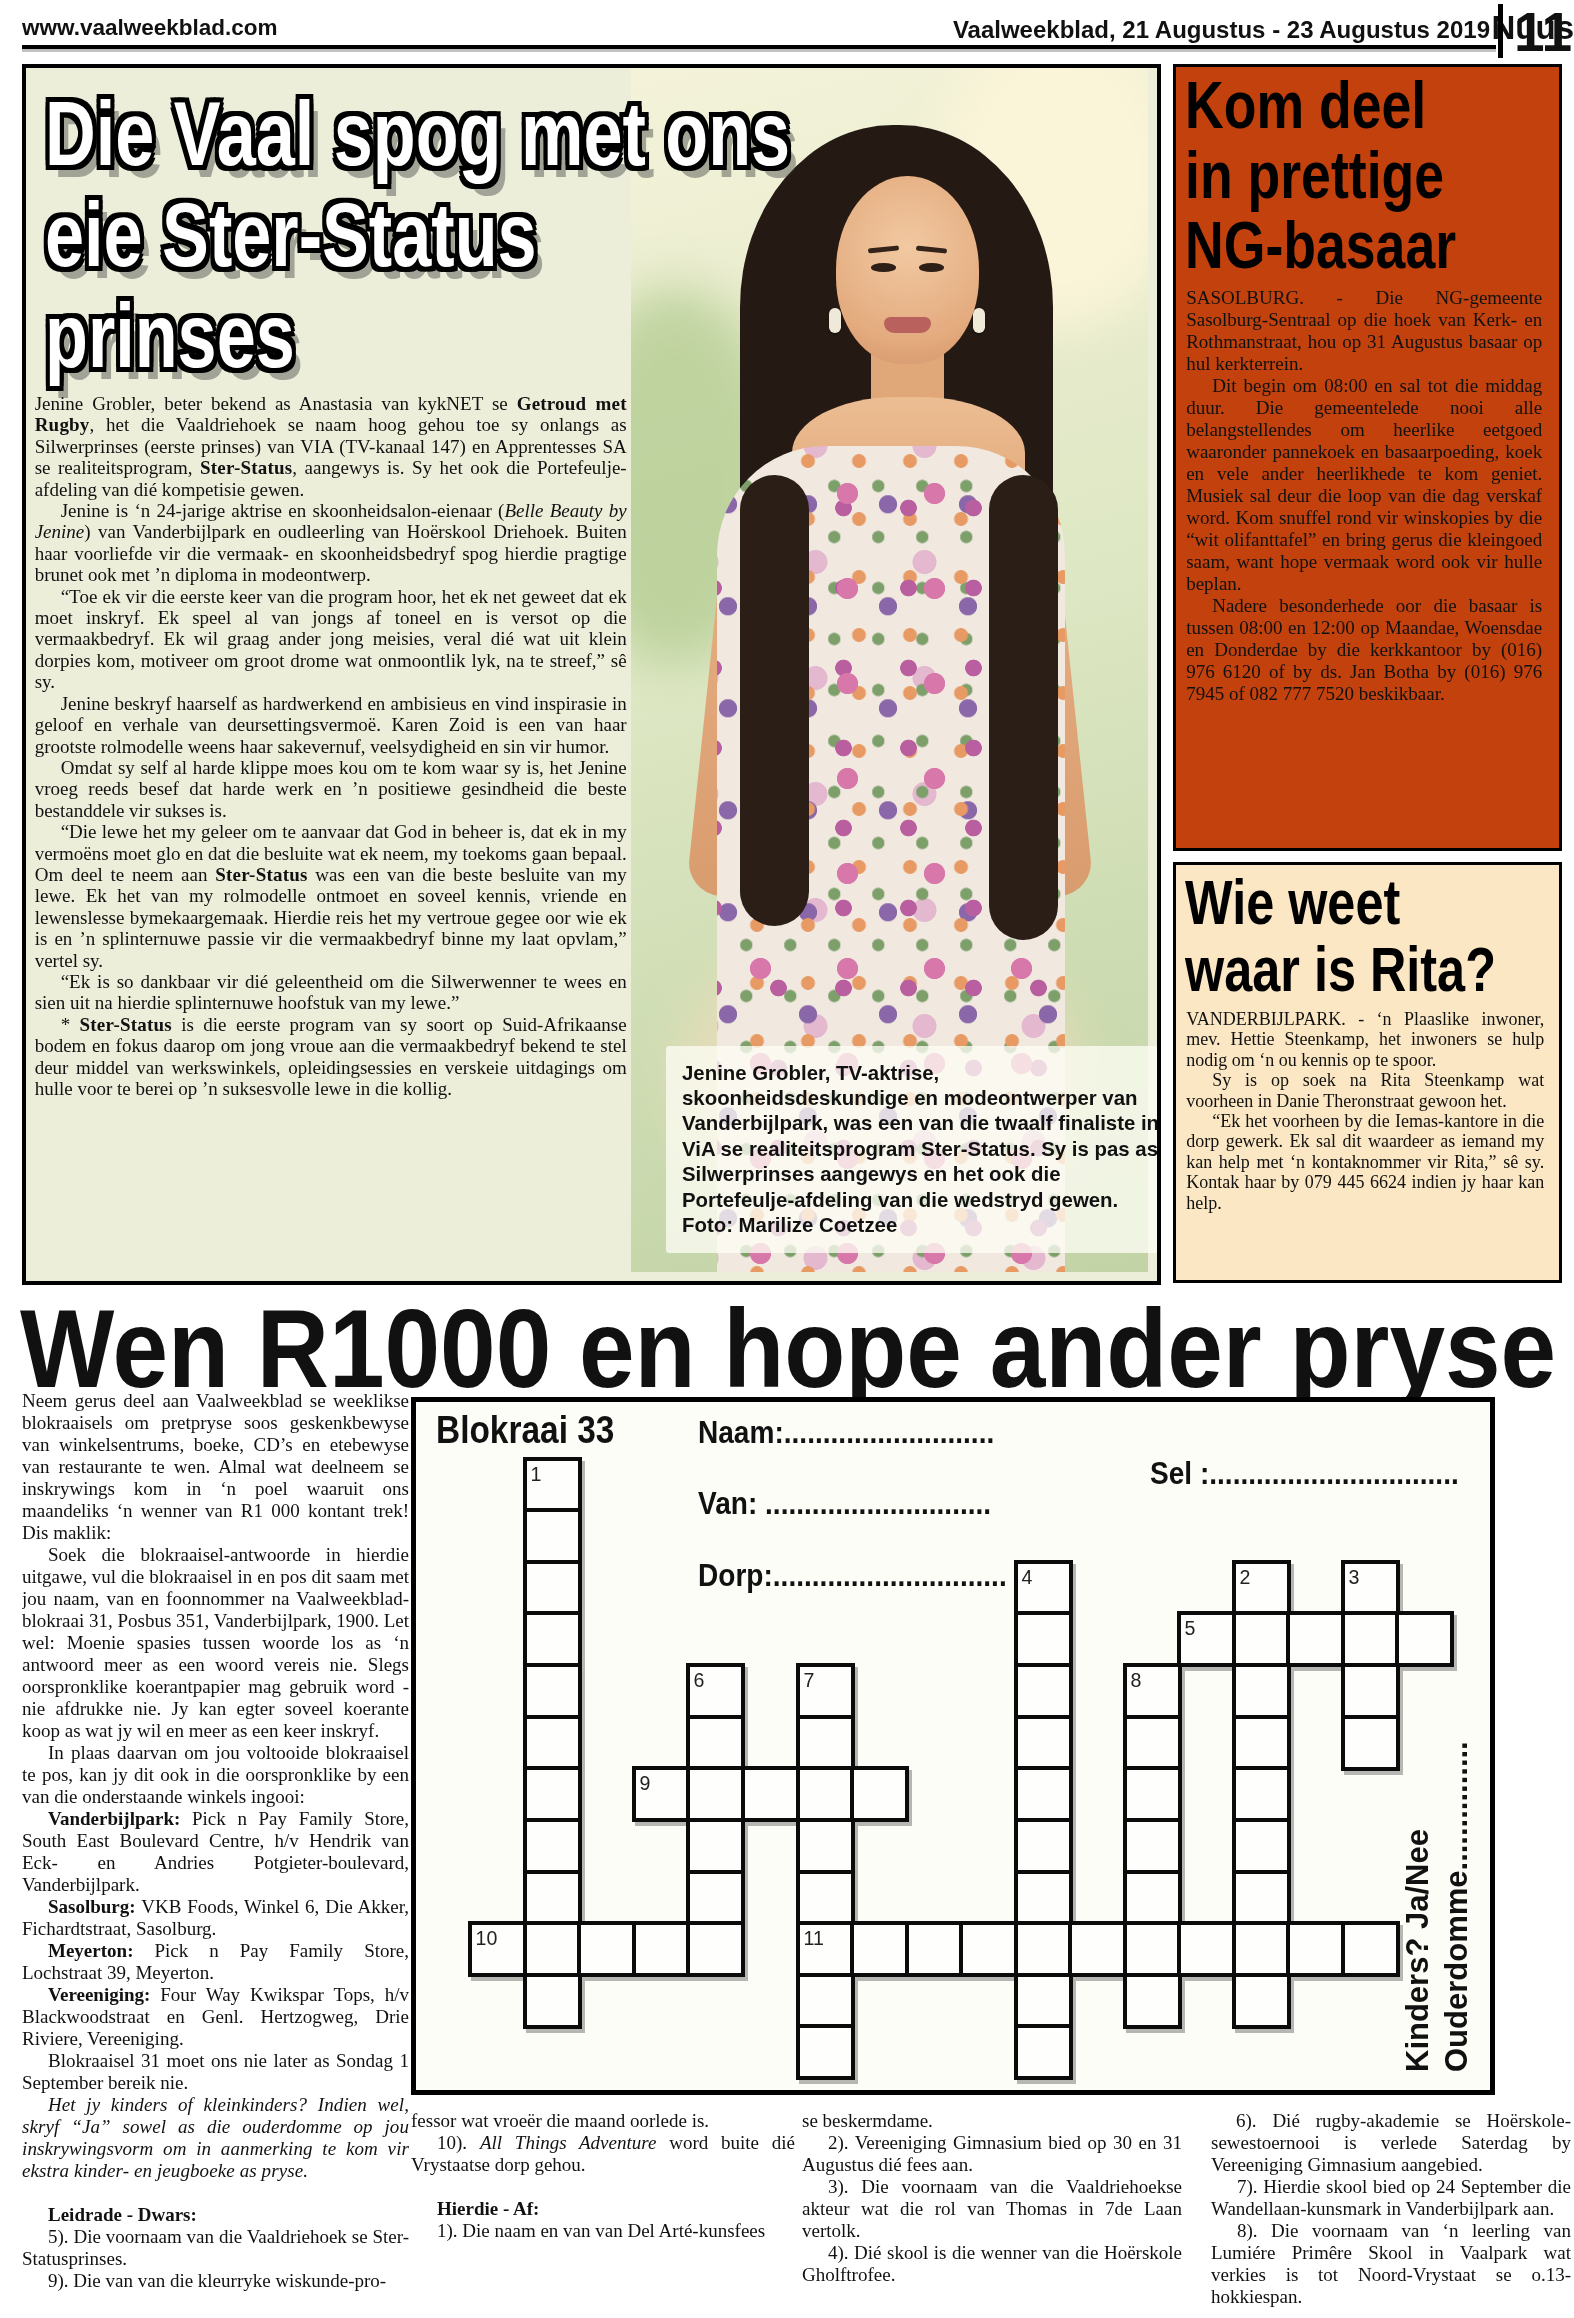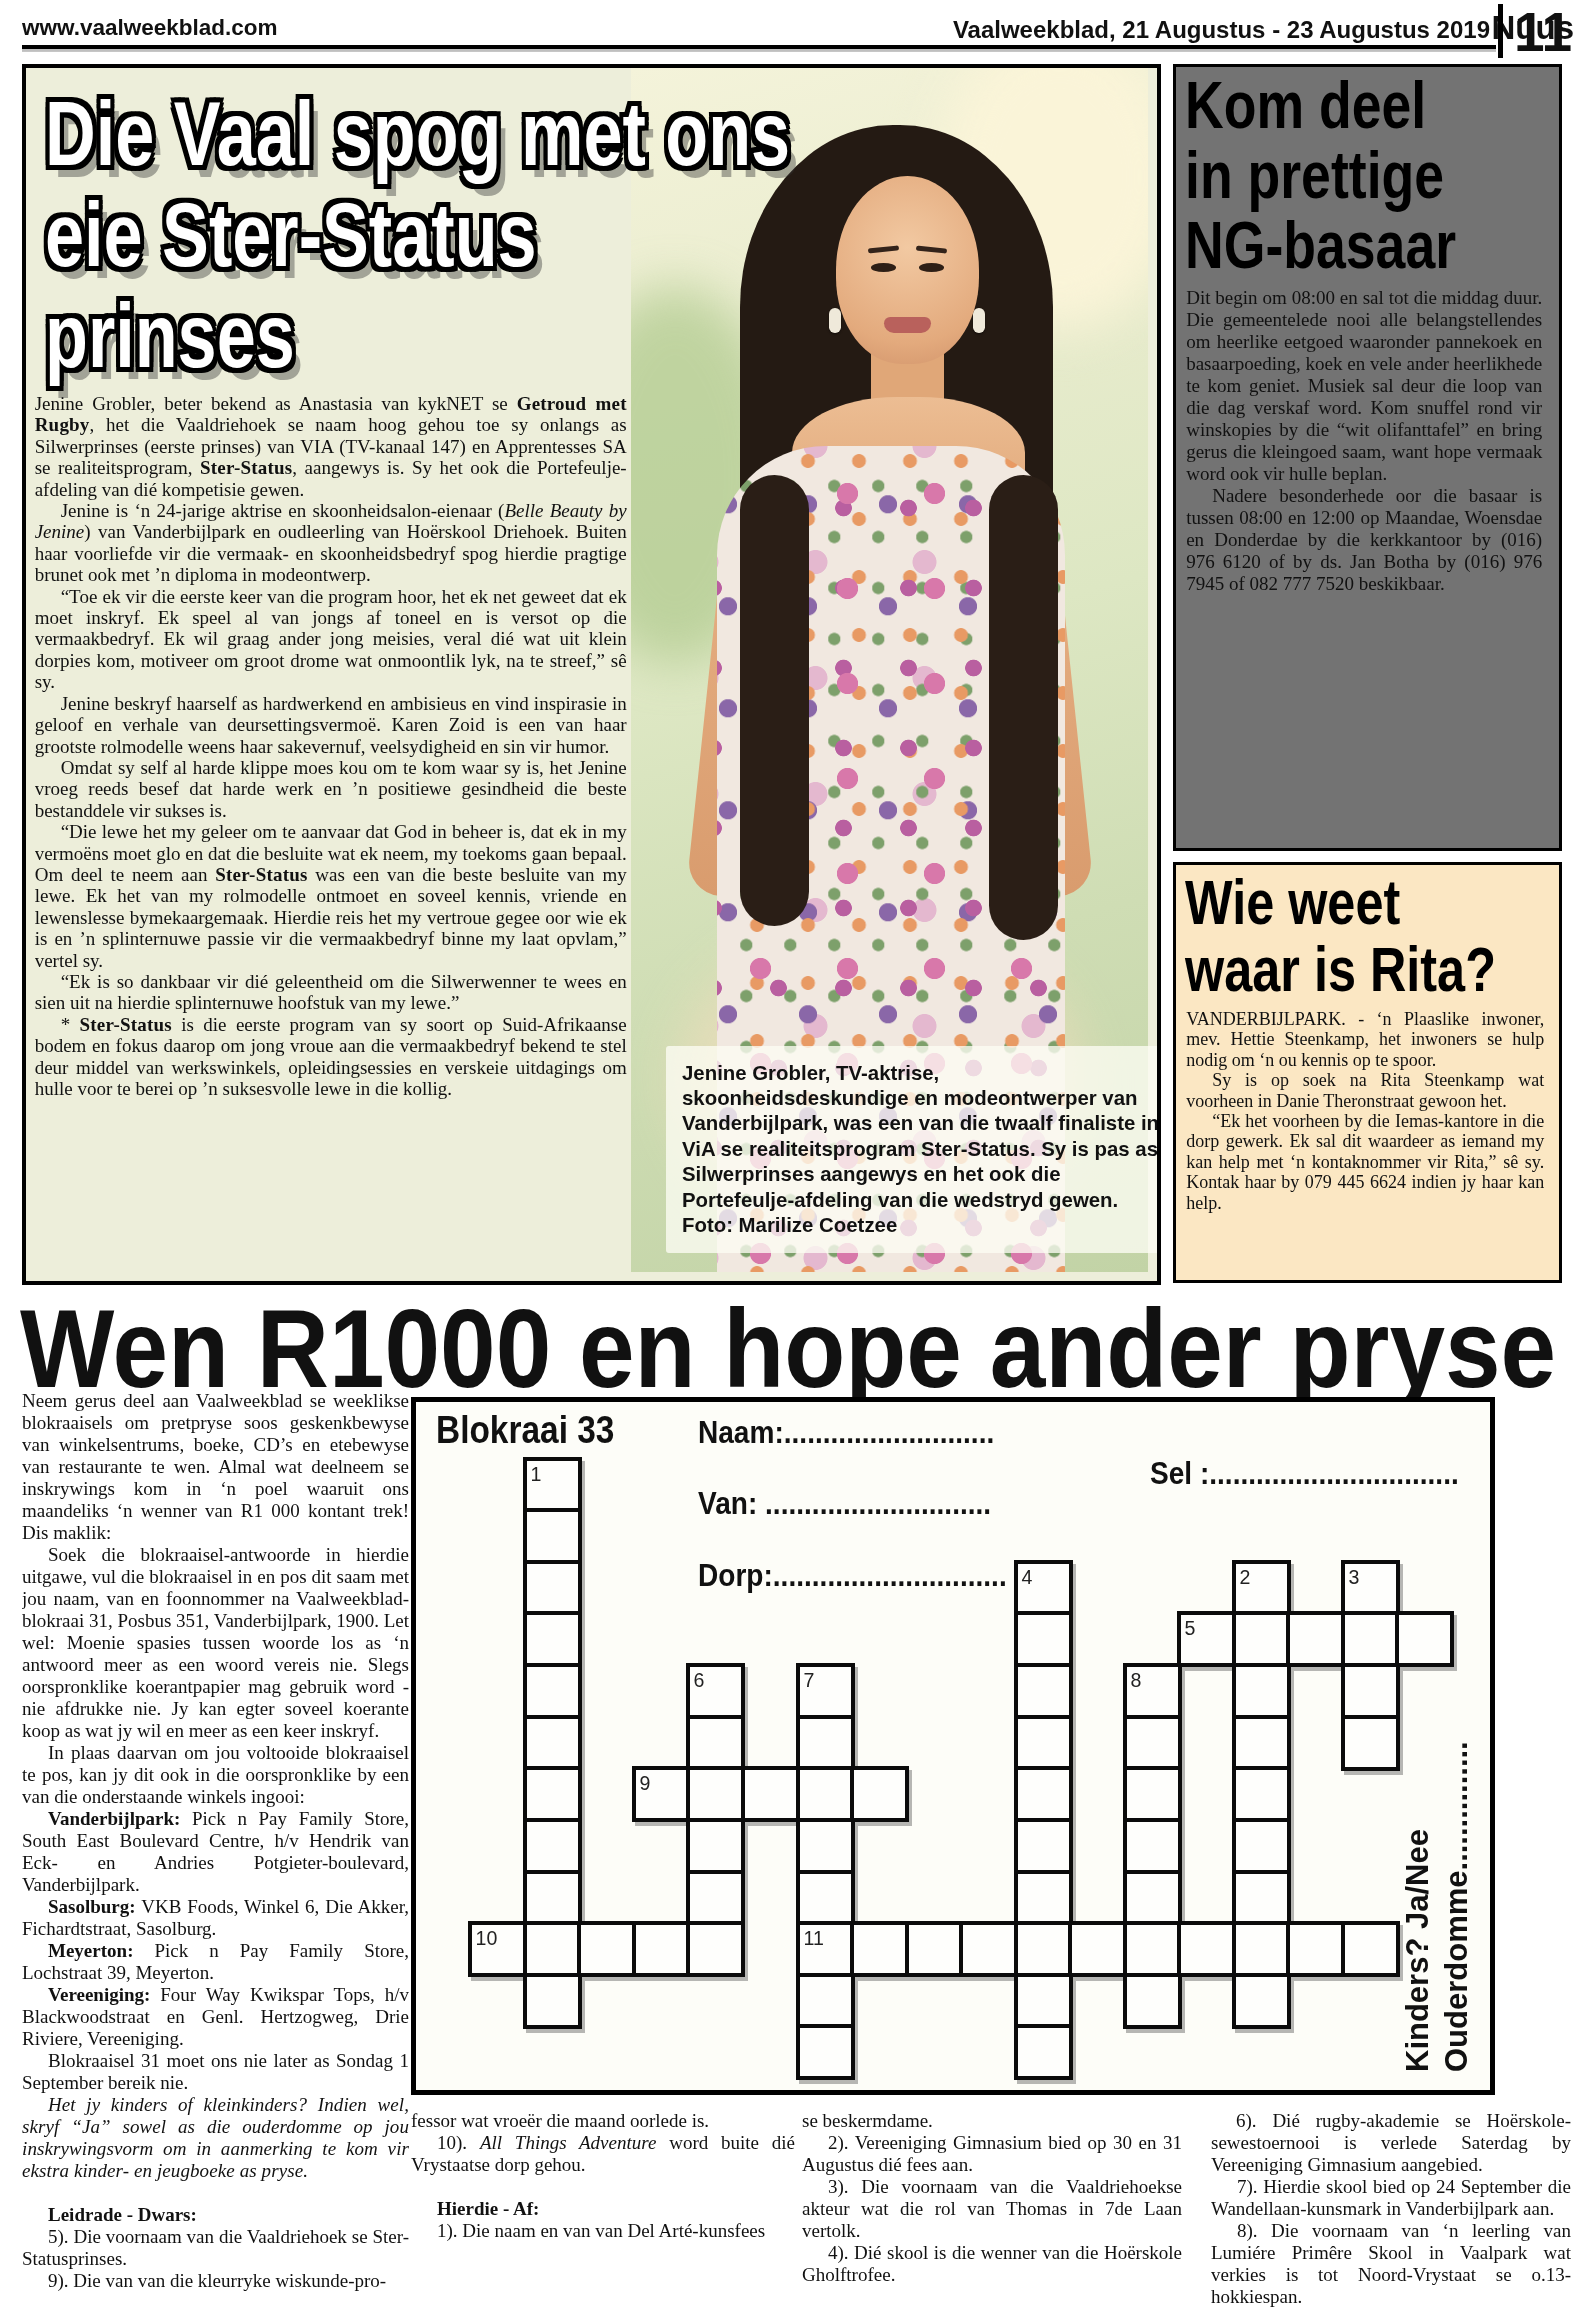--- a/index.html
+++ b/index.html
@@ -63,21 +63,21 @@
        radial-gradient(circle,#8a67a8 0 8.7px,rgba(0,0,0,0) 9.5px),
        radial-gradient(circle,#7da06b 0 5.8px,rgba(0,0,0,0) 6.5px),
        radial-gradient(circle,#e4b8cf 0 11.6px,rgba(0,0,0,0) 12.4px);
      background-size:87px 95px,65px 80px,51px 58px,80px 102px,44px 51px,109px 116px;
      background-position:0 0,29px 22px,14.5px 44px,51px 7.3px,7.3px 14.5px,44px 58px;}
   #caption{left:640px;top:978px;width:480px;z-index:6;background:rgba(253,252,244,.78);
      border-radius:2.9px;padding:14.5px 16px;font-weight:bold;font-size:20.4px;line-height:25.4px;text-align:left;}
   #caption-credit{display:block;}
 
   
-  #ng-box{left:1173px;top:64px;width:383px;height:781px;border:3.6px solid #000;background:#737373;overflow:hidden;}
+  #ng-box{left:1173px;top:64px;width:383px;height:781px;border:3.6px solid #000;background:#c2410c;overflow:hidden;}
   .side-headline{position:absolute;left:8.7px;font-weight:700;color:#000;}
   #ng-headline{top:2.9px;font-size:67px;line-height:70px;}
   #ng-body{left:10.2px;top:220px;width:356px;font-size:19px;line-height:22px;}
   #rita-box{left:1173px;top:862px;width:383px;height:415px;border:3.6px solid #000;background:#fbe7c3;overflow:hidden;}
   #rita-headline{top:4.4px;font-size:63px;line-height:67px;}
   #rita-body{left:10.2px;top:144px;width:358px;font-size:18px;line-height:20.4px;}
 
   
   #contest-headline{left:20.4px;top:1285px;font-weight:700;font-size:111px;white-space:nowrap;
      transform:scaleX(.9);transform-origin:0 0;}
@@ -154,20 +154,21 @@
       </div>
   </section>
 
   <aside class="abs" id="ng-box">
     <h2 class="side-headline sans" id="ng-headline" style="margin:0;">
       <span class="cx" style="transform:scaleX(.8);">Kom deel</span><br>
       <span class="cx" style="transform:scaleX(.8);">in prettige</span><br>
       <span class="cx" style="transform:scaleX(.8);">NG-basaar</span>
     </h2>
     <div class="abs paras" id="ng-body">
+        <p>SASOLBURG. - Die NG-gemeente Sasolburg-Sentraal op die hoek van Kerk- en Rothmanstraat, hou op 31 Augustus basaar op hul kerkterrein.</p>
         <p>Dit begin om 08:00 en sal tot die middag duur. Die gemeentelede nooi alle belangstellendes om heerlike eetgoed waaronder pannekoek en basaarpoeding, koek en vele ander heerlikhede te kom geniet. Musiek sal deur die loop van die dag verskaf word. Kom snuffel rond vir winskopies by die “wit olifanttafel” en bring gerus die kleingoed saam, want hope vermaak word ook vir hulle beplan.</p>
         <p>Nadere besonderhede oor die basaar is tussen 08:00 en 12:00 op Maandae, Woensdae en Donderdae by die kerkkantoor by (016) 976 6120 of by ds. Jan Botha by (016) 976 7945 of 082 777 7520 beskikbaar.</p>
       </div>
   </aside>
 
   <aside class="abs" id="rita-box">
     <h2 class="side-headline sans" id="rita-headline" style="margin:0;">
       <span class="cx" style="transform:scaleX(.8);">Wie weet</span><br>
       <span class="cx" style="transform:scaleX(.8);">waar is Rita?</span>
     </h2>

